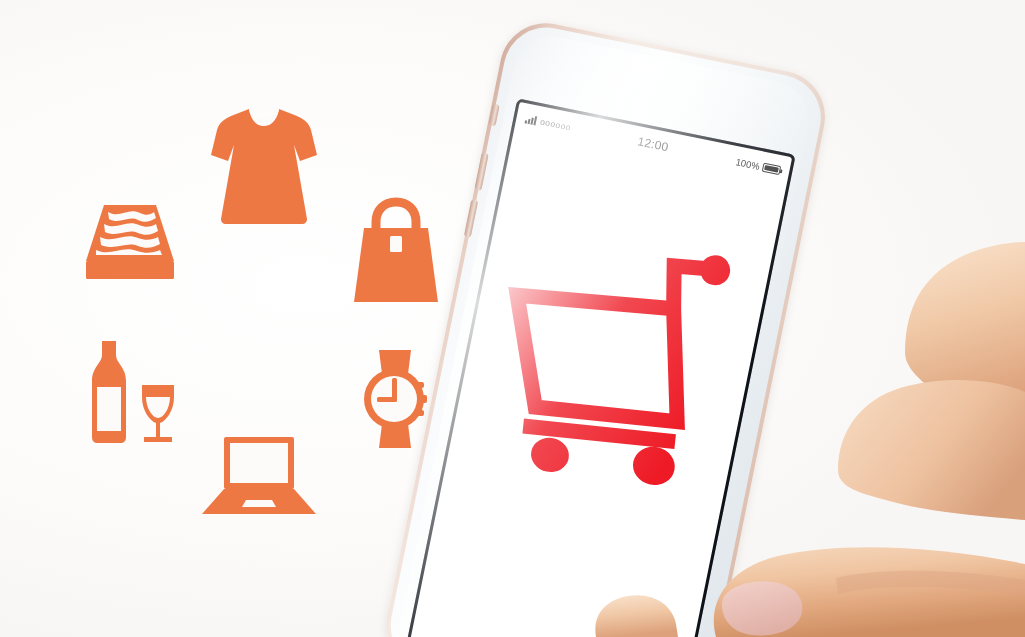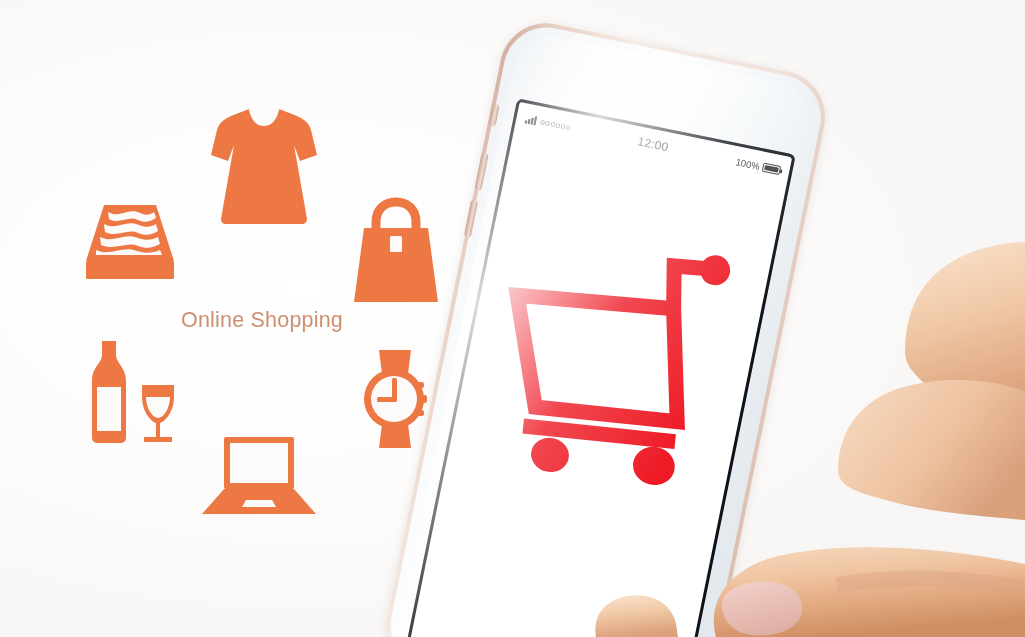--- a/index.html
+++ b/index.html
@@ -233,21 +233,20 @@
   <div class="ic" id="icon-laptop">
     <svg class="icon-svg" viewBox="0 0 118 85" width="118" height="85" aria-hidden="true">
       <rect x="24" y="3" width="70" height="52" rx="2" fill="#ee7844"></rect>
       <rect x="30" y="9" width="58" height="40" fill="#fcfbfa"></rect>
       <path fill="#ee7844" d="M24 55 L94 55 L116 80 L2 80 Z"></path>
       <path fill="#fcfbfa" d="M46 66 L72 66 L76 73 L42 73 Z"></path>
     </svg>
     <span class="sr">Laptop</span>
   </div>
 
-  <div id="center-label">Online Shopping</div>
 
   <div id="phone-wrap">
     <div id="phone-rim"></div>
     <div id="phone-body"></div>
 
     <div class="side-btn" id="btn-mute"></div>
     <div class="side-btn" id="btn-vol-up"></div>
     <div class="side-btn" id="btn-vol-dn"></div>
 
     <div id="screen-frame">

